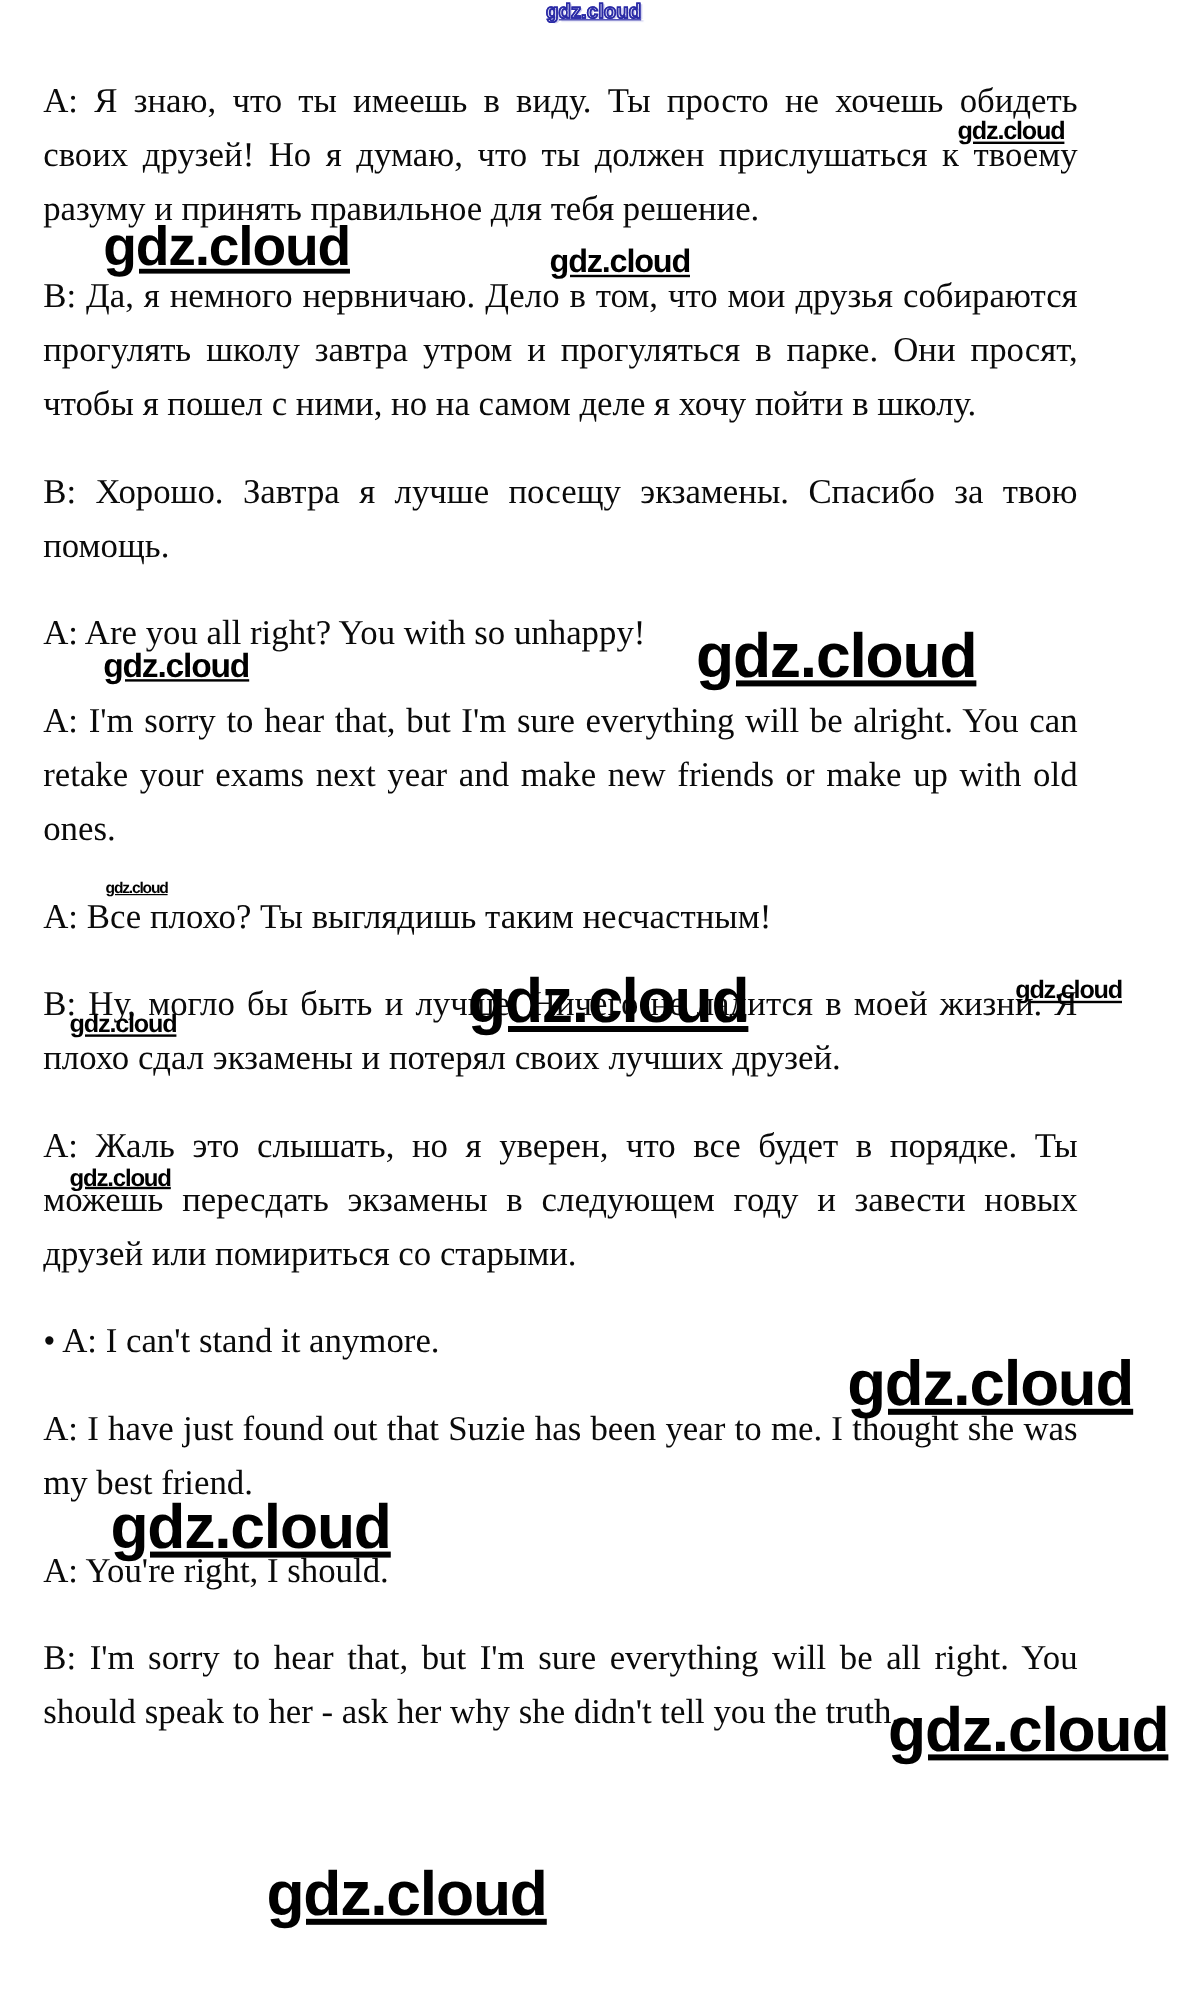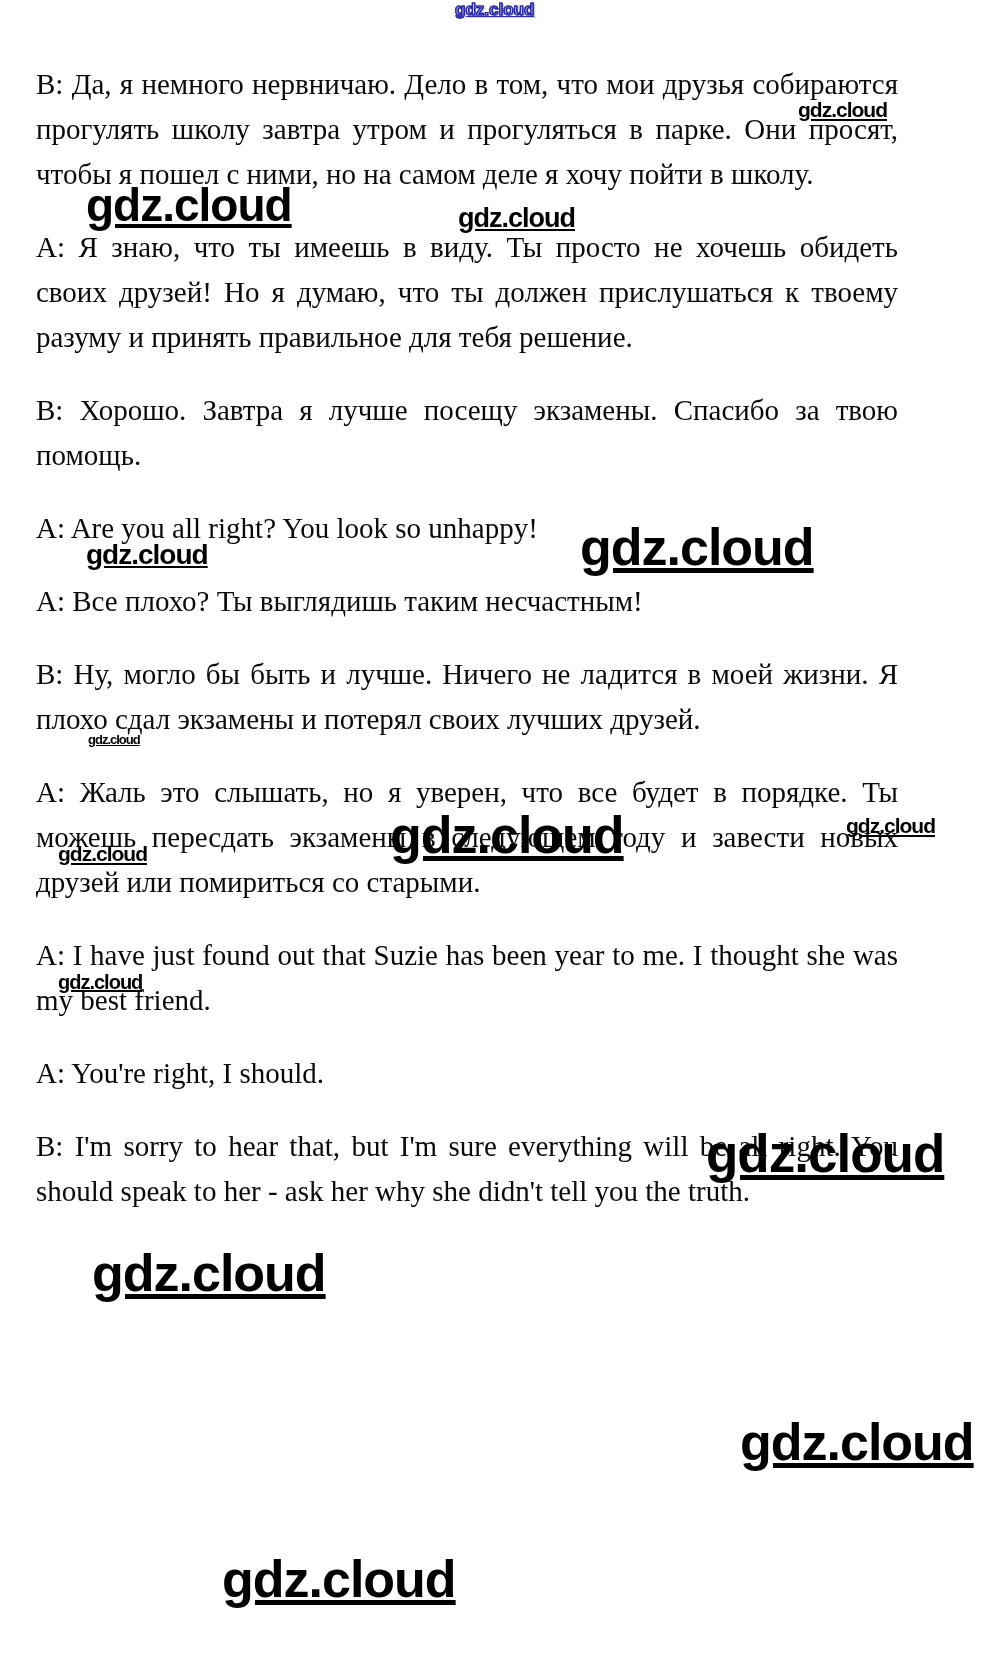--- a/index.html
+++ b/index.html
@@ -49,27 +49,29 @@
     -webkit-text-stroke: 1.2px #2a2aa6;
     letter-spacing: 0;
     text-shadow: 2px 1px 0 rgba(70, 70, 190, 0.25);
   }
 </style>
 </head>
 <body>
 
 <div class="page">
   <div class="dialogue">
+    <p class="para">A: Я знаю, что ты имеешь в виду. Ты просто не хочешь обидеть своих друзей! Но я думаю, что ты должен прислушаться к твоему разуму и принять правильное для тебя решение.</p>
     <p class="para">В: Да, я немного нервничаю. Дело в том, что мои друзья собираются прогулять школу завтра утром и прогуляться в парке. Они просят, чтобы я пошел с ними, но на самом деле я хочу пойти в школу.</p>
-    <p class="para">A: Я знаю, что ты имеешь в виду. Ты просто не хочешь обидеть своих друзей! Но я думаю, что ты должен прислушаться к твоему разуму и принять правильное для тебя решение.</p>
     <p class="para">В: Хорошо. Завтра я лучше посещу экзамены. Спасибо за твою помощь.</p>
-    <p class="para">A: Are you all right? You look so unhappy!</p>
+    <p class="para">A: Are you all right? You with so unhappy!</p>
+    <p class="para">A: I'm sorry to hear that, but I'm sure everything will be alright. You can retake your exams next year and make new friends or make up with old ones.</p>
     <p class="para">A: Все плохо? Ты выглядишь таким несчастным!</p>
     <p class="para">В: Ну, могло бы быть и лучше. Ничего не ладится в моей жизни. Я плохо сдал экзамены и потерял своих лучших друзей.</p>
     <p class="para">A: Жаль это слышать, но я уверен, что все будет в порядке. Ты можешь пересдать экзамены в следующем году и завести новых друзей или помириться со старыми.</p>
+    <p class="para">• A: I can't stand it anymore.</p>
     <p class="para">A: I have just found out that Suzie has been year to me. I thought she was my best friend.</p>
     <p class="para">A: You're right, I should.</p>
     <p class="para">B: I'm sorry to hear that, but I'm sure everything will be all right. You should speak to her - ask her why she didn't tell you the truth.</p>
   </div>
   <div class="wm-layer">
       <div class="wm wm-outline" style="left: 455px; top: 1px; font-size: 17px;">gdz.cloud</div>
       <div class="wm" style="left: 798px; top: 99px; font-size: 21px;">gdz.cloud</div>
       <div class="wm" style="left: 86px; top: 182px; font-size: 46px;">gdz.cloud</div>
       <div class="wm" style="left: 458px; top: 205px; font-size: 27px;">gdz.cloud</div>
       <div class="wm" style="left: 580px; top: 521px; font-size: 52px;">gdz.cloud</div>

